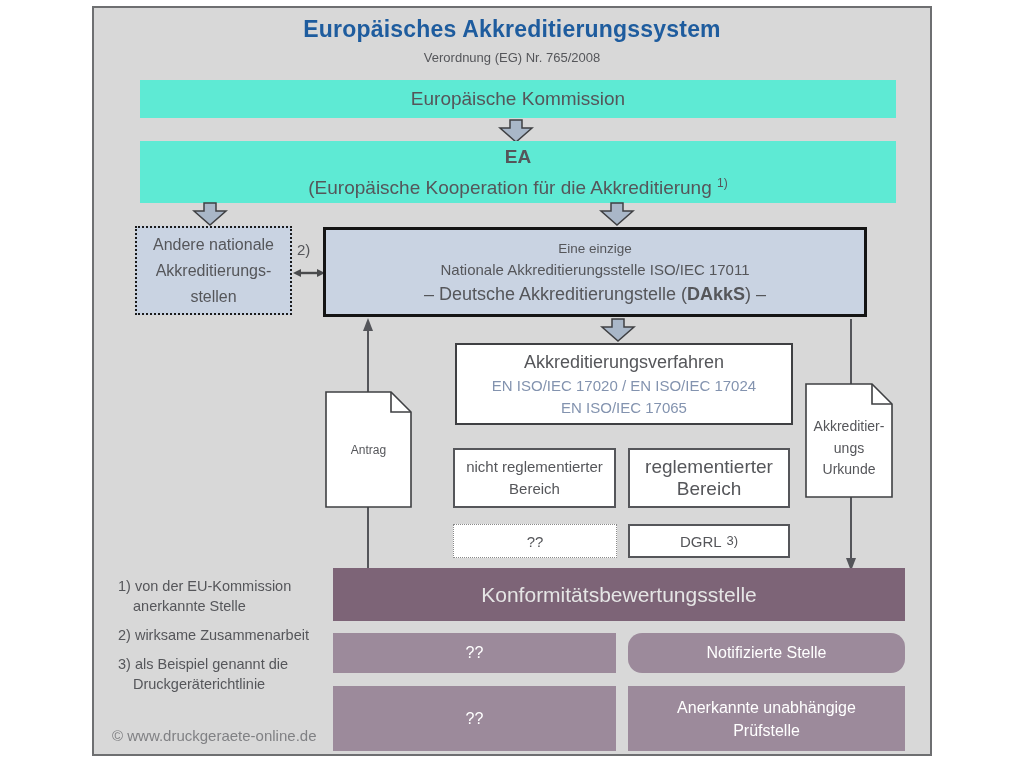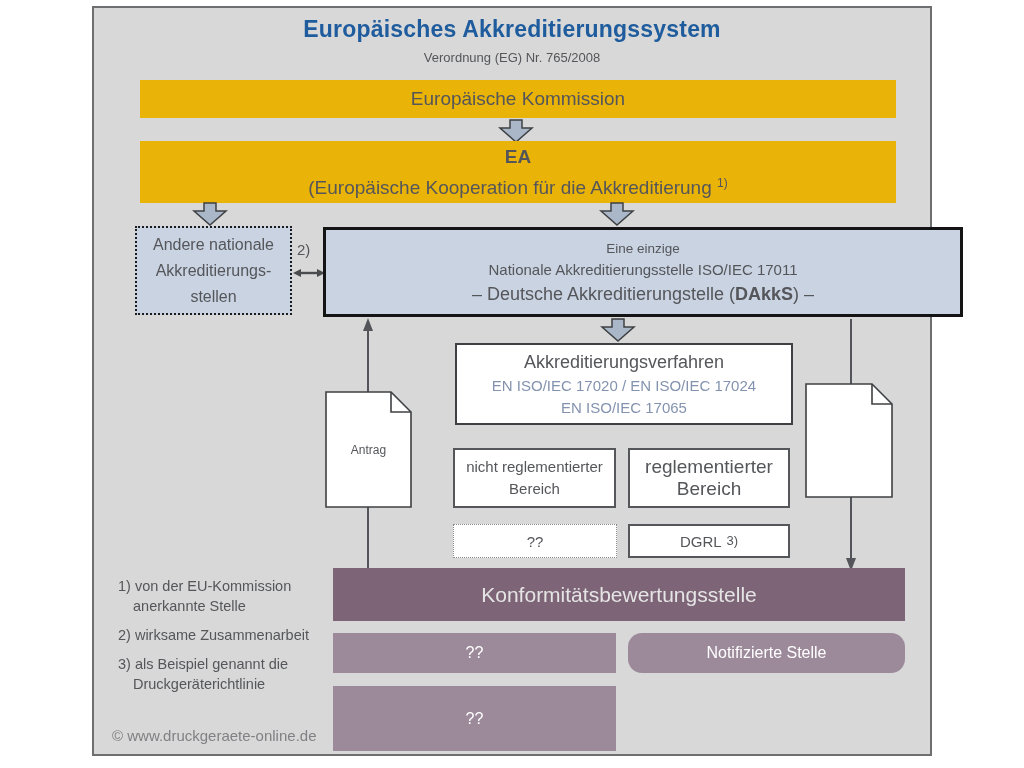--- a/index.html
+++ b/index.html
@@ -24,37 +24,37 @@
   .title {
     left: 0; right: 0; top: 8px; text-align: center;
     font-size: 23px; font-weight: bold; color: #1E5C9E;
     letter-spacing: 0.2px;
   }
   .subtitle {
     left: 0; right: 0; top: 42px; text-align: center;
     font-size: 13px; color: #55565A;
   }
 
-  .yellow { background: #eab308; color: #55565A; }
+  .yellow { background: #5eead4; color: #55565A; }
   .bluefill { background: #C9D3E2; color: #55565A; }
 
   .box-kommission { left: 46px; top: 72px; width: 756px; height: 38px; font-size: 19px; }
   .box-ea { left: 46px; top: 133px; width: 756px; height: 62px; font-size: 19px; line-height: 27px; }
   .box-ea .ea-name { font-weight: bold; }
   .box-ea sup { font-size: 12px; }
 
   .box-andere {
     left: 41px; top: 218px; width: 157px; height: 89px;
     border: 2px dotted #1b1b1b;
     font-size: 16px; line-height: 26px;
   }
   .label-2 { left: 203px; top: 233px; font-size: 15px; }
 
   .box-dakks {
-    left: 229px; top: 219px; width: 640px; height: 90px;
+    left: 229px; top: 219px; width: 544px; height: 90px;
     border: 3px solid #141414;
   }
   .dakks-l1 { font-size: 13.5px; line-height: 21px; }
   .dakks-l2 { font-size: 15px; line-height: 22px; }
   .dakks-l3 { font-size: 18px; line-height: 26px; }
   .dakks-l3 .b { font-weight: bold; }
 
   .box-verfahren {
     left: 361px; top: 335px; width: 338px; height: 82px;
     background: #ffffff; border: 2px solid #3F4043;
@@ -207,35 +207,44 @@
     <span>
       <span>DGRL</span><span class="ref">3)</span>
     </span>
   </div>
 
   <div class="abs doc-urkunde">
     <svg width="88" height="115" viewBox="0 0 88 115">
       <path d="M1 1 H67 L87 21 V114 H1 Z" fill="#ffffff" stroke="#3F4043" stroke-width="1.6"></path>
       <path d="M67 1 V21 H87" fill="none" stroke="#3F4043" stroke-width="1.6"></path>
     </svg>
+    <div class="doc-label">
+      <div>Akkreditier-</div>
+      <div>ungs</div>
+      <div>Urkunde</div>
+    </div>
   </div>
 
   <div class="abs purple-dark center-text box-konform">
     <span>Konformitätsbewertungsstelle</span>
   </div>
 
   <div class="abs purple-light center-text box-r1l">
     <span>??</span>
   </div>
   <div class="abs purple-light center-text box-r1r">
     <span>Notifizierte Stelle</span>
   </div>
 
   <div class="abs purple-light center-text box-r2l">
     <span>??</span>
+  </div>
+  <div class="abs purple-light center-text box-r2r">
+    <span>Anerkannte unabhängige</span>
+    <span>Prüfstelle</span>
   </div>
 
   <div class="abs footnotes">
     <div class="fn-block">
       <div>1) von der EU-Kommission</div>
       <div class="fn-indent">anerkannte Stelle</div>
     </div>
     <div class="fn-block">
       <div>2) wirksame Zusammenarbeit</div>
     </div>

